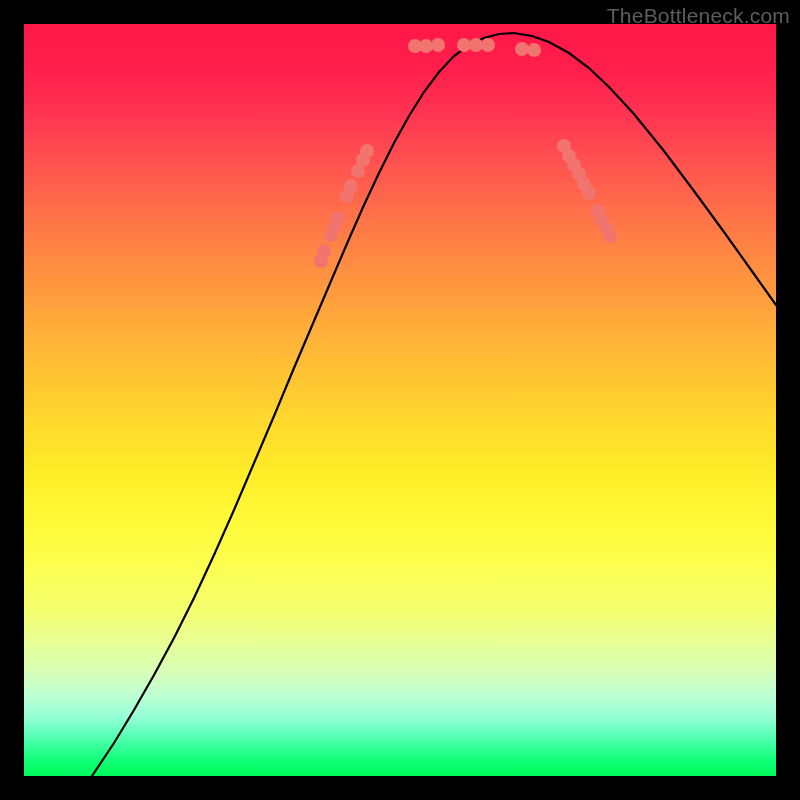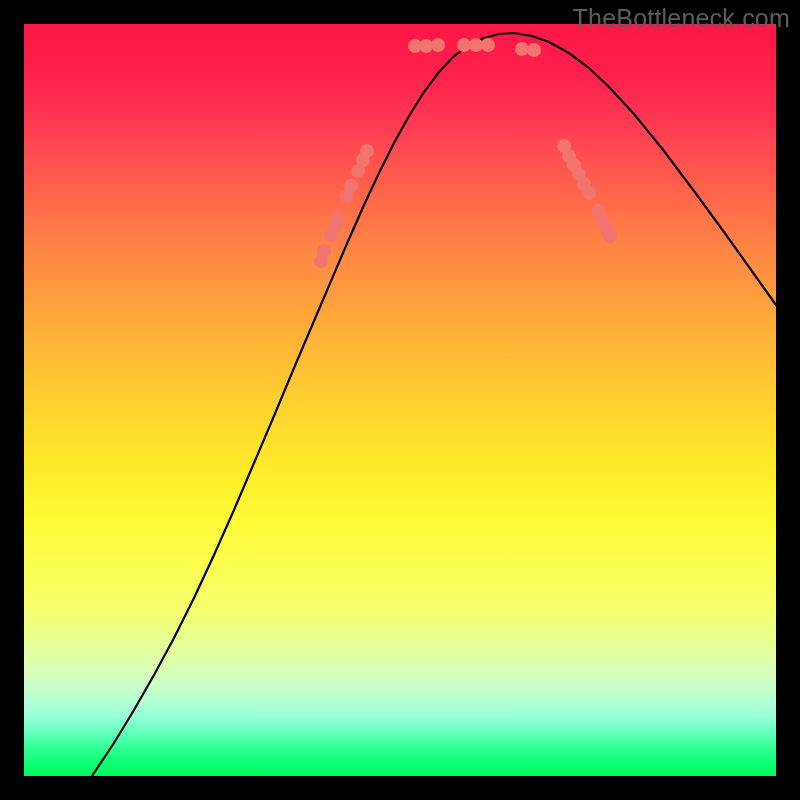--- a/index.html
+++ b/index.html
@@ -40,21 +40,21 @@
       #10ff76 98%,
       #00fa5a 100%
     );
     box-sizing: border-box;
   }
   .watermark {
     position: absolute;
     top: 4px;
     right: 10px;
     font-family: Arial, Helvetica, sans-serif;
-    font-size: 25px;
+    font-size: 21px;
     color: #5d5d5d;
     letter-spacing: 0.2px;
     user-select: none;
   }
   svg.curve-layer {
     position: absolute;
     left: 0;
     top: 0;
     width: 752px;
     height: 752px;

